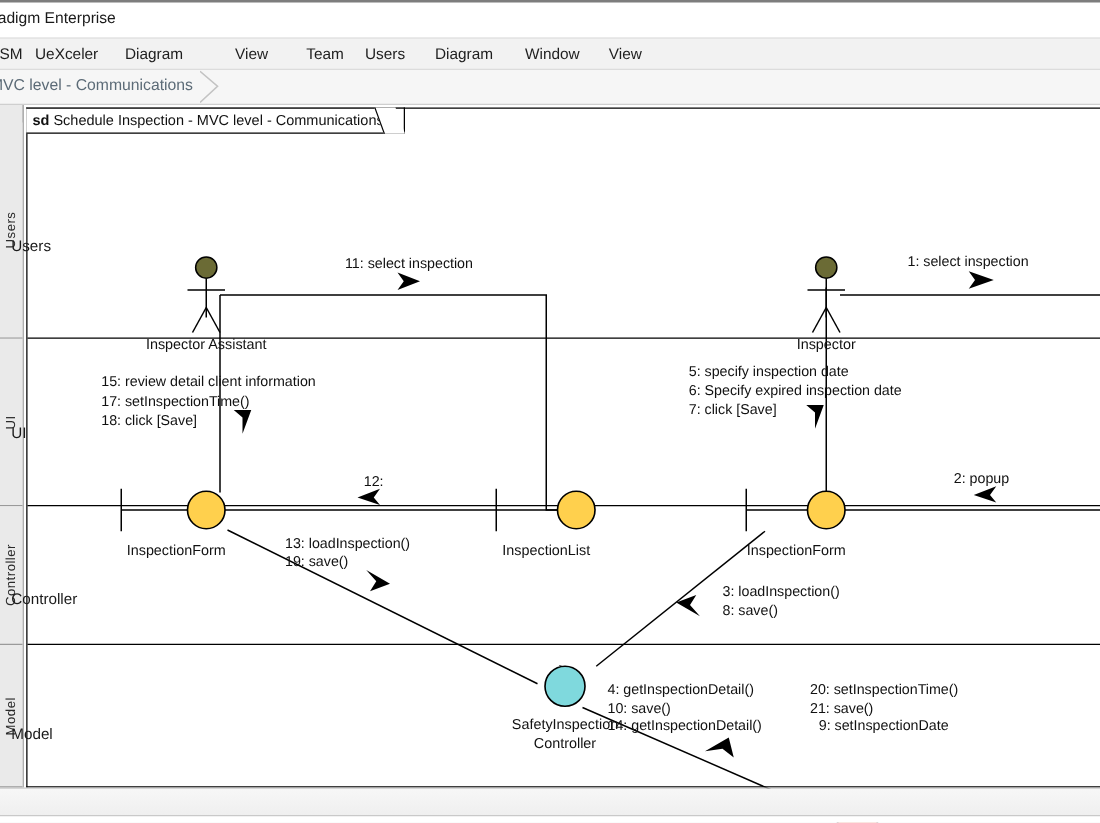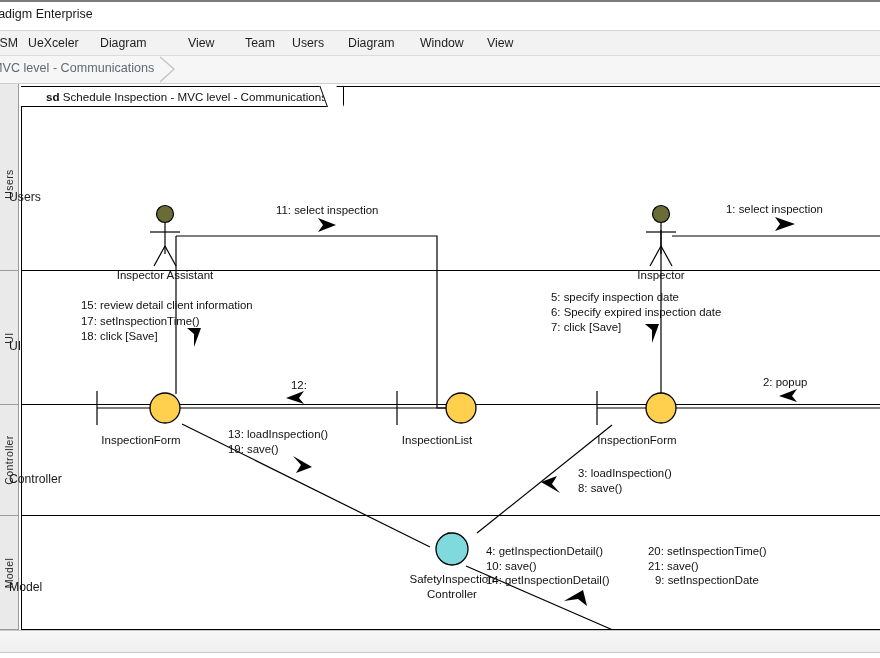--- a/index.html
+++ b/index.html
@@ -156,21 +156,21 @@
     padding: 0 16px 0 5px;
     border: 1.4px solid #000;
     border-left: none;
     background: #ffffff;
     font-size: 11.6px;
     color: #111;
     line-height: 19px;
     white-space: nowrap;
     z-index: 5;
   }
-  .frame-tab .sd { font-weight: bold; margin-left: 20px; }
+  .frame-tab .sd { font-weight: bold; }
   .frame-tab-clip {
     position: absolute;
     right: -1px; top: -1px;
     width: 16px; height: 21px;
     background: #fff;
     border-left: 1.4px solid #000;
     transform: skewX(20deg);
     transform-origin: bottom left;
     border-top: none; border-bottom: none; border-right: none;
   }

